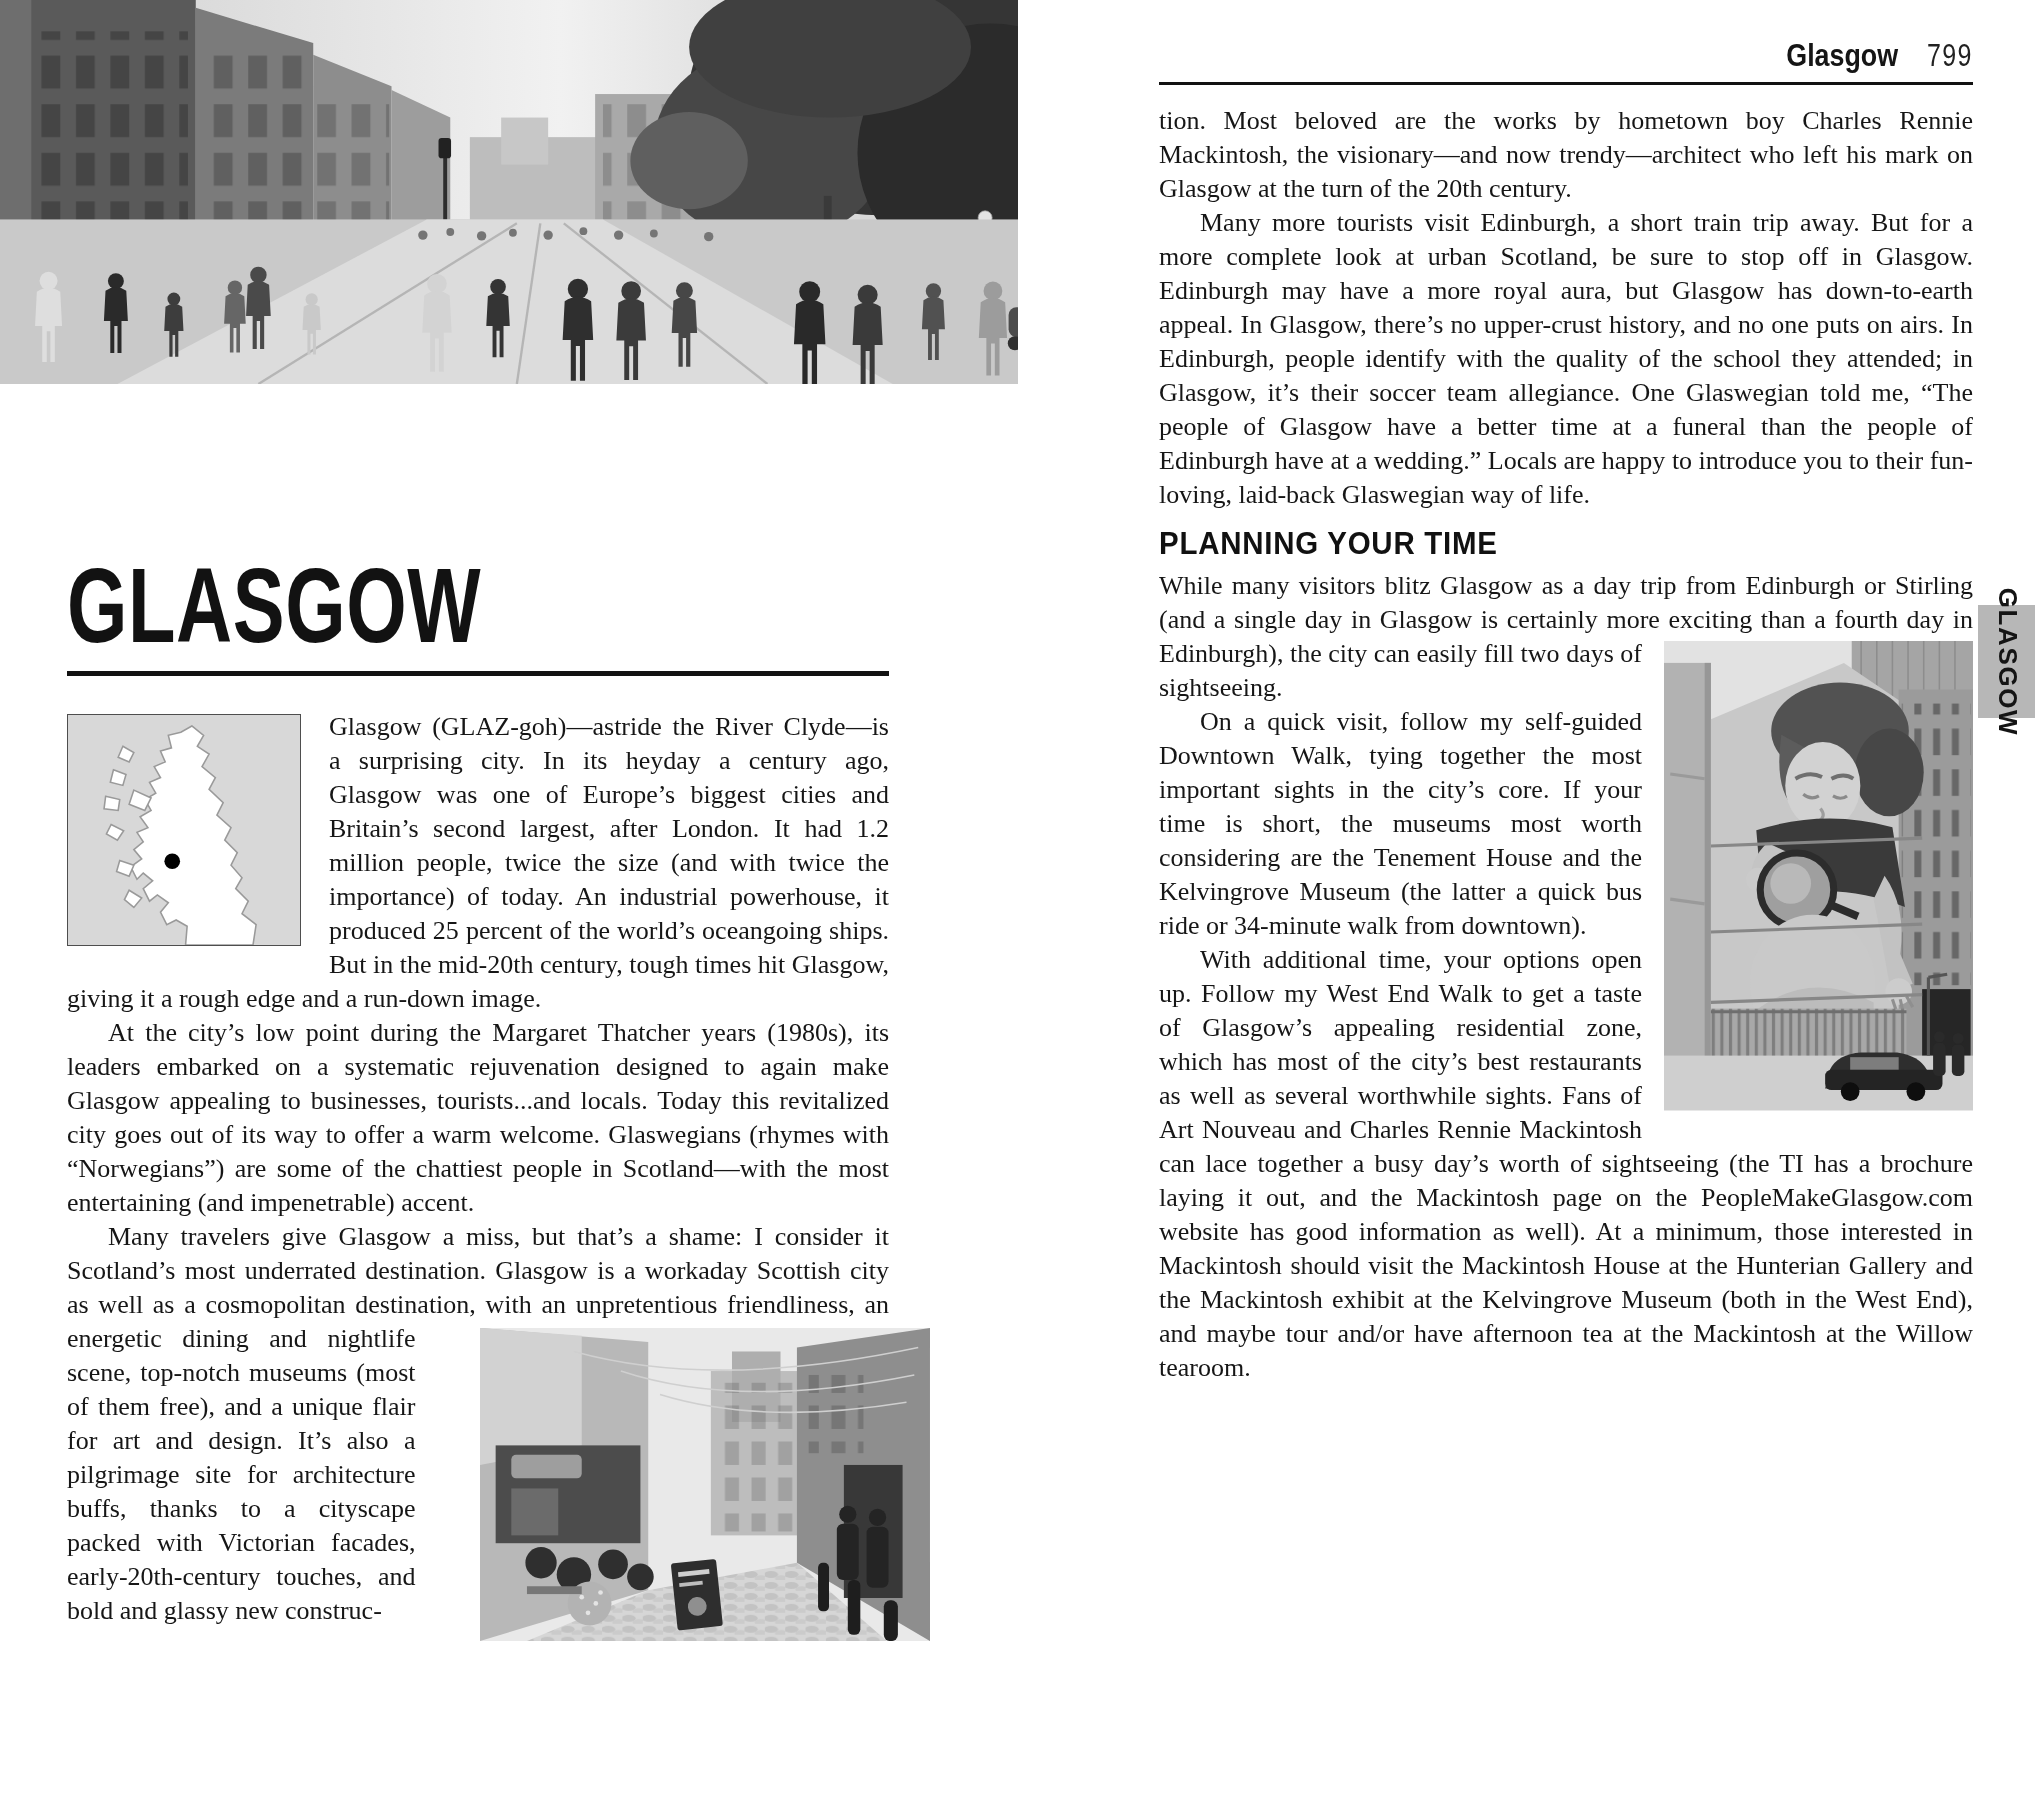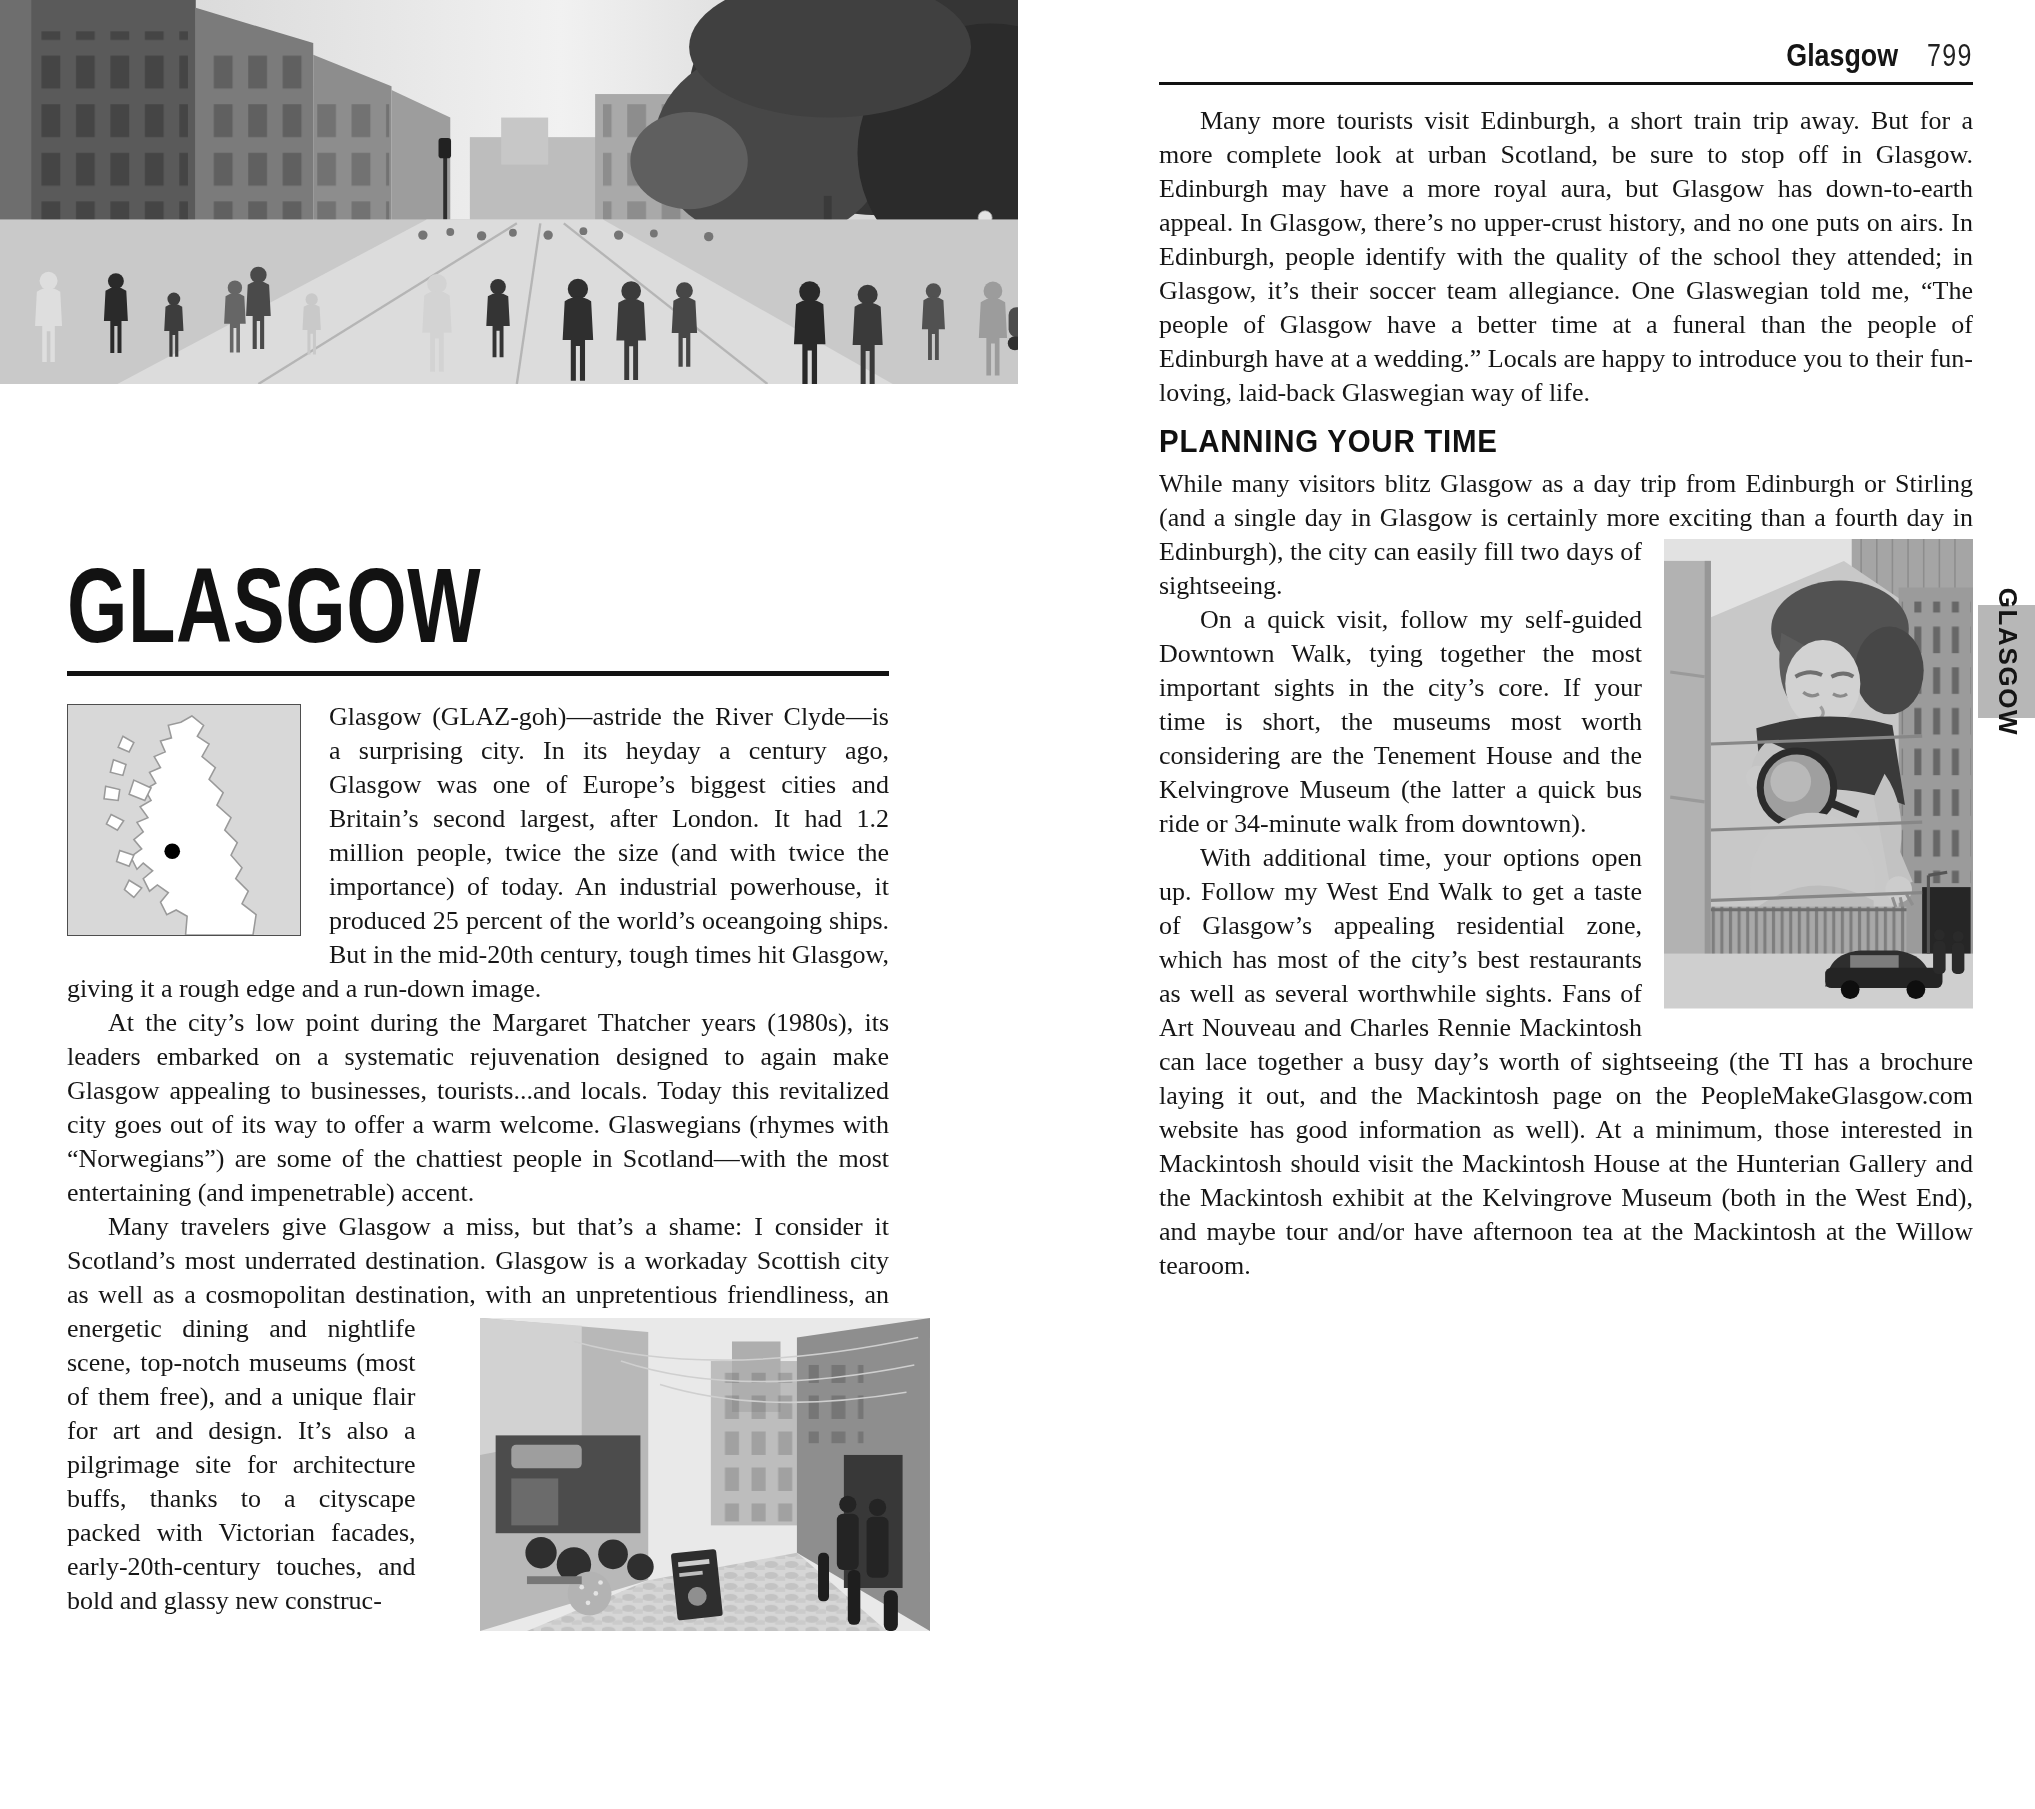--- a/index.html
+++ b/index.html
@@ -33,21 +33,21 @@
     color:#121212;
   }
   .title-rule{height:5.5px;background:#121212;margin-top:12.5px;}
   .body-text{
     font-family:"Liberation Serif", serif;
     font-size:26px;
     line-height:34px;
     text-align:justify;
     color:#161616;
   }
-  .left-body{margin-top:24px;}
+  .left-body{margin-top:34px;}
   .body-text p{margin:0;}
   .ind{text-indent:41px;}
   .map-fig{
     float:left;
     width:232px;height:230px;
     margin:3.9px 28px 7.8px 0;
     background:#d8d8d8;
     border:1.6px solid #4e4e4e;
     box-sizing:content-box;
   }
@@ -301,20 +301,21 @@
 </div>
 
 <div class="right-page">
   <div class="rp-header">
     <span class="rp-title">Glasgow</span>
     <span class="rp-pagenum">799</span>
   </div>
   <div class="rp-rule"></div>
 
   <div class="rp-body body-text">
+    <p>tion. Most beloved are the works by hometown boy Charles Rennie Mackintosh, the visionary—and now trendy—architect who left his mark on Glasgow at the turn of the 20th century.</p>
     <p class="ind">Many more tourists visit Edinburgh, a short train trip away. But for a more complete look at urban Scotland, be sure to stop off in Glasgow. Edinburgh may have a more royal aura, but Glasgow has down-to-earth appeal. In Glasgow, there’s no upper-crust history, and no one puts on airs. In Edinburgh, people identify with the quality of the school they attended; in Glasgow, it’s their soccer team allegiance. One Glaswegian told me, “The people of Glasgow have a better time at a funeral than the people of Edinburgh have at a wedding.” Locals are happy to introduce you to their fun-loving, laid-back Glaswegian way of life.</p>
 
     <h2 class="section-heading">PLANNING YOUR TIME</h2>
 
     <p>
       <span>While many visitors blitz Glasgow as a day trip from Edinburgh or Stirling (and a single day in Glasgow is certainly more exciting</span>
       <span class="mural-fig" aria-label="Black-and-white photo: building-sized mural of a girl holding a magnifying glass">
         <svg viewBox="0 0 395 600" preserveAspectRatio="none">
           <defs>
             <pattern id="mp-win" width="24" height="52" patternUnits="userSpaceOnUse">

